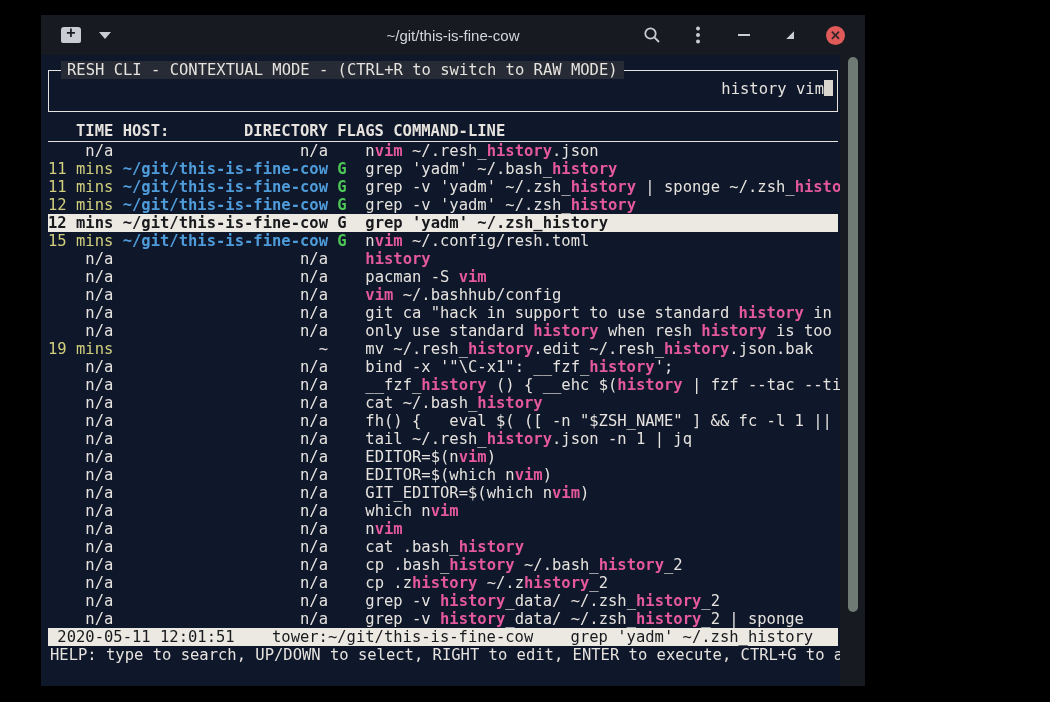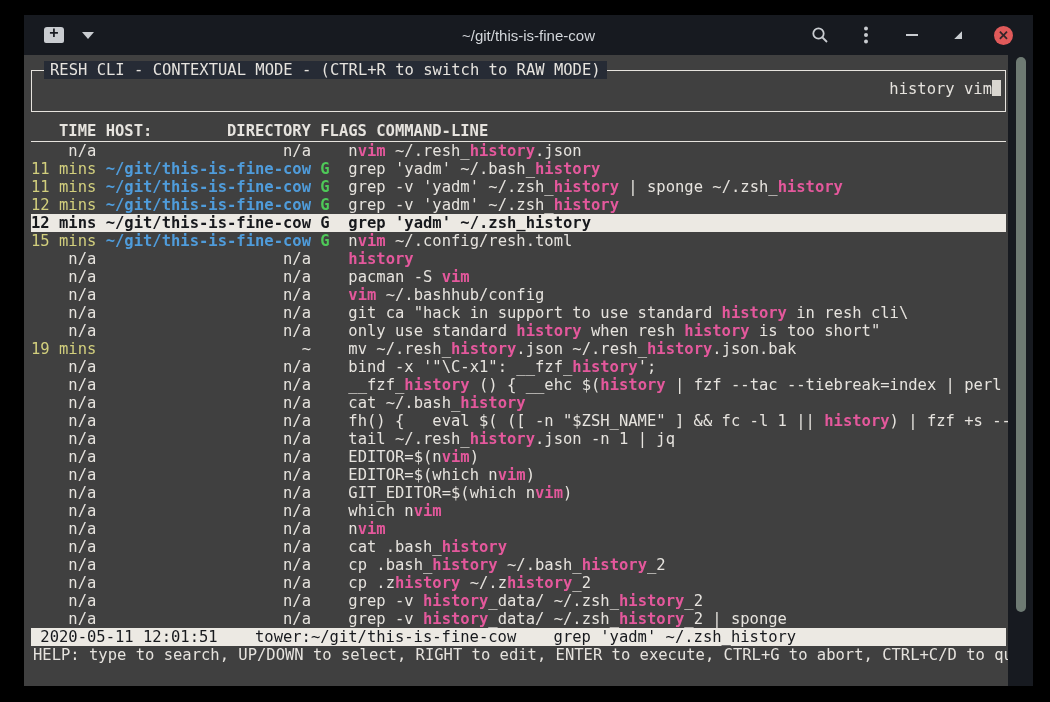--- a/index.html
+++ b/index.html
@@ -1,18 +1,18 @@
 <!DOCTYPE html>
 <html><head>
 <meta charset="utf-8">
 <style>
   html,body{margin:0;padding:0;background:#000;}
   .canvas{position:relative;width:1050px;height:702px;background:#000;overflow:hidden;
           font-family:"DejaVu Sans Mono",monospace;}
-  .window{position:absolute;left:24px;top:15px;width:1009px;height:671px;background:#404040;}
+  .window{position:absolute;left:41px;top:15px;width:824px;height:671px;background:#0f172a;}
 
   
   .titlebar{position:relative;height:40px;background:#171a20;display:flex;align-items:center;
             font-family:"Liberation Sans",sans-serif;font-size:15px;color:#d3d6da;}
   .tb-left{display:flex;align-items:center;gap:14px;padding-left:20px;}
   .tb-title{position:absolute;left:0;right:0;text-align:center;color:#d3d6da;pointer-events:none;}
   .tb-right{margin-left:auto;display:flex;align-items:center;gap:26px;padding-right:20px;}
   .tb-btn{display:flex;align-items:center;justify-content:center;width:20px;height:20px;cursor:default;}
   .newtab{width:20px;height:16px;background:#c9ccd0;border-radius:3px 3px 2px 2px;position:relative;}
   .newtab::before{content:"+";position:absolute;left:0;right:0;top:-3px;text-align:center;
@@ -109,21 +109,21 @@
             <div class="row"><span></span><span class="time">11 mins</span><span> </span><span class="dir">~/git/this-is-fine-cow</span><span> </span><span class="flag">G</span><span>  </span><span>grep 'yadm' ~/.bash_</span><span class="hl">history</span></div>
             <div class="row"><span></span><span class="time">11 mins</span><span> </span><span class="dir">~/git/this-is-fine-cow</span><span> </span><span class="flag">G</span><span>  </span><span>grep -v 'yadm' ~/.zsh_</span><span class="hl">history</span><span> | sponge ~/.zsh_</span><span class="hl">history</span></div>
             <div class="row"><span></span><span class="time">12 mins</span><span> </span><span class="dir">~/git/this-is-fine-cow</span><span> </span><span class="flag">G</span><span>  </span><span>grep -v 'yadm' ~/.zsh_</span><span class="hl">history</span></div>
             <div class="row selected"><span></span><span class="time">12 mins</span><span> </span><span class="dir">~/git/this-is-fine-cow</span><span> </span><span class="flag">G</span><span>  </span><span>grep 'yadm' ~/.zsh_history</span></div>
             <div class="row"><span></span><span class="time">15 mins</span><span> </span><span class="dir">~/git/this-is-fine-cow</span><span> </span><span class="flag">G</span><span>  </span><span>n</span><span class="hl">vim</span><span> ~/.config/resh.toml</span></div>
             <div class="row"><span>    </span><span>n/a</span><span>                    </span><span>n/a</span><span> </span><span class="flag"> </span><span>  </span><span class="hl">history</span></div>
             <div class="row"><span>    </span><span>n/a</span><span>                    </span><span>n/a</span><span> </span><span class="flag"> </span><span>  </span><span>pacman -S </span><span class="hl">vim</span></div>
             <div class="row"><span>    </span><span>n/a</span><span>                    </span><span>n/a</span><span> </span><span class="flag"> </span><span>  </span><span class="hl">vim</span><span> ~/.bashhub/config</span></div>
             <div class="row"><span>    </span><span>n/a</span><span>                    </span><span>n/a</span><span> </span><span class="flag"> </span><span>  </span><span>git ca "hack in support to use standard </span><span class="hl">history</span><span> in resh cli\</span></div>
             <div class="row"><span>    </span><span>n/a</span><span>                    </span><span>n/a</span><span> </span><span class="flag"> </span><span>  </span><span>only use standard </span><span class="hl">history</span><span> when resh </span><span class="hl">history</span><span> is too short"</span></div>
-            <div class="row"><span></span><span class="time">19 mins</span><span>                      </span><span>~</span><span> </span><span class="flag"> </span><span>  </span><span>mv ~/.resh_</span><span class="hl">history</span><span>.json ~/.resh_</span><span class="hl">history</span><span>.json.bak</span></div>
+            <div class="row"><span></span><span class="time">19 mins</span><span>                      </span><span>~</span><span> </span><span class="flag"> </span><span>  </span><span>mv ~/.resh_</span><span class="hl">history</span><span>.edit ~/.resh_</span><span class="hl">history</span><span>.json.bak</span></div>
             <div class="row"><span>    </span><span>n/a</span><span>                    </span><span>n/a</span><span> </span><span class="flag"> </span><span>  </span><span>bind -x '"\C-x1": __fzf_</span><span class="hl">history</span><span>';</span></div>
             <div class="row"><span>    </span><span>n/a</span><span>                    </span><span>n/a</span><span> </span><span class="flag"> </span><span>  </span><span>__fzf_</span><span class="hl">history</span><span> () { __ehc $(</span><span class="hl">history</span><span> | fzf --tac --tiebreak=index | perl -ne</span></div>
             <div class="row"><span>    </span><span>n/a</span><span>                    </span><span>n/a</span><span> </span><span class="flag"> </span><span>  </span><span>cat ~/.bash_</span><span class="hl">history</span></div>
             <div class="row"><span>    </span><span>n/a</span><span>                    </span><span>n/a</span><span> </span><span class="flag"> </span><span>  </span><span>fh() {   eval $( ([ -n "$ZSH_NAME" ] &amp;&amp; fc -l 1 || </span><span class="hl">history</span><span>) | fzf +s --tac</span></div>
             <div class="row"><span>    </span><span>n/a</span><span>                    </span><span>n/a</span><span> </span><span class="flag"> </span><span>  </span><span>tail ~/.resh_</span><span class="hl">history</span><span>.json -n 1 | jq</span></div>
             <div class="row"><span>    </span><span>n/a</span><span>                    </span><span>n/a</span><span> </span><span class="flag"> </span><span>  </span><span>EDITOR=$(n</span><span class="hl">vim</span><span>)</span></div>
             <div class="row"><span>    </span><span>n/a</span><span>                    </span><span>n/a</span><span> </span><span class="flag"> </span><span>  </span><span>EDITOR=$(which n</span><span class="hl">vim</span><span>)</span></div>
             <div class="row"><span>    </span><span>n/a</span><span>                    </span><span>n/a</span><span> </span><span class="flag"> </span><span>  </span><span>GIT_EDITOR=$(which n</span><span class="hl">vim</span><span>)</span></div>
             <div class="row"><span>    </span><span>n/a</span><span>                    </span><span>n/a</span><span> </span><span class="flag"> </span><span>  </span><span>which n</span><span class="hl">vim</span></div>
             <div class="row"><span>    </span><span>n/a</span><span>                    </span><span>n/a</span><span> </span><span class="flag"> </span><span>  </span><span>n</span><span class="hl">vim</span></div>

